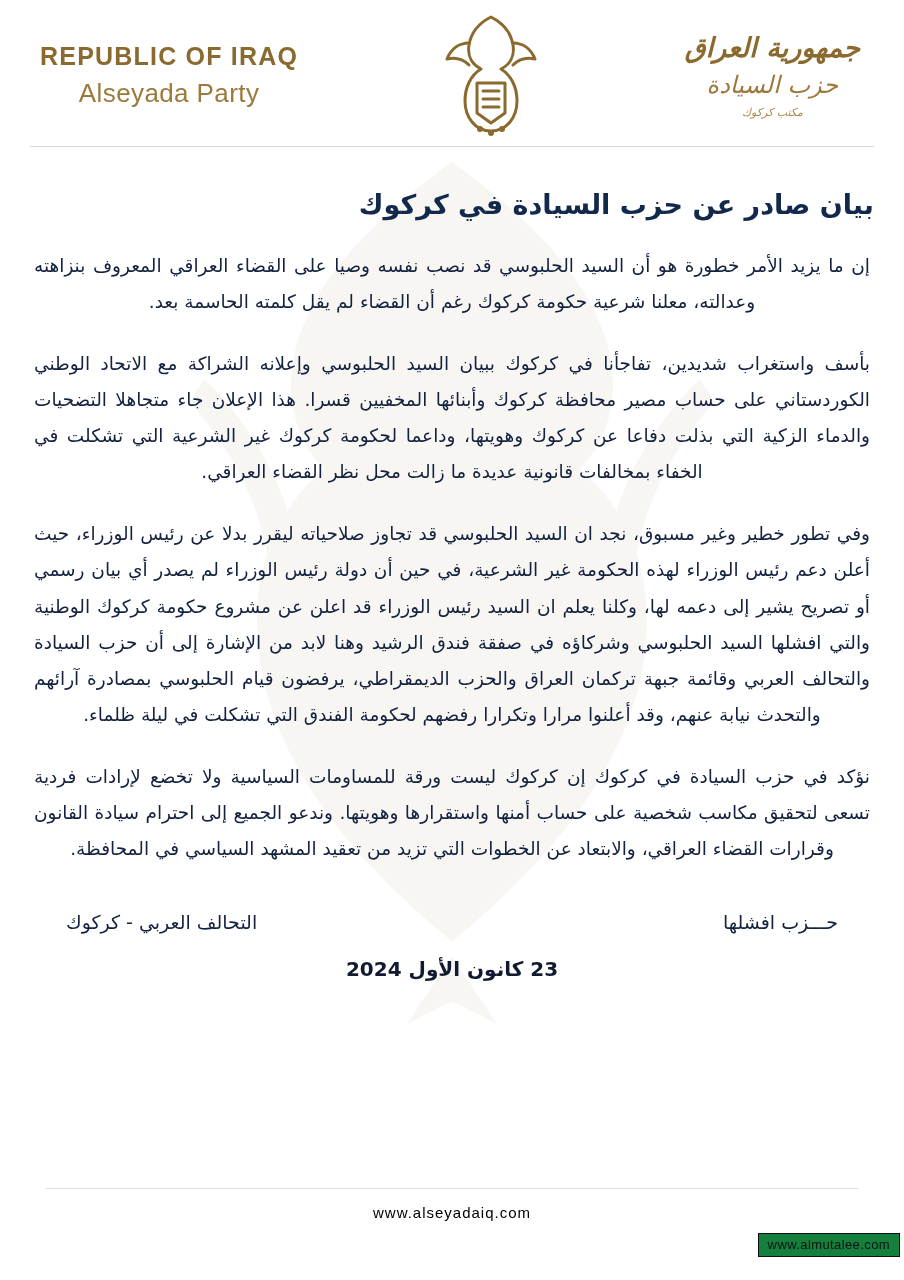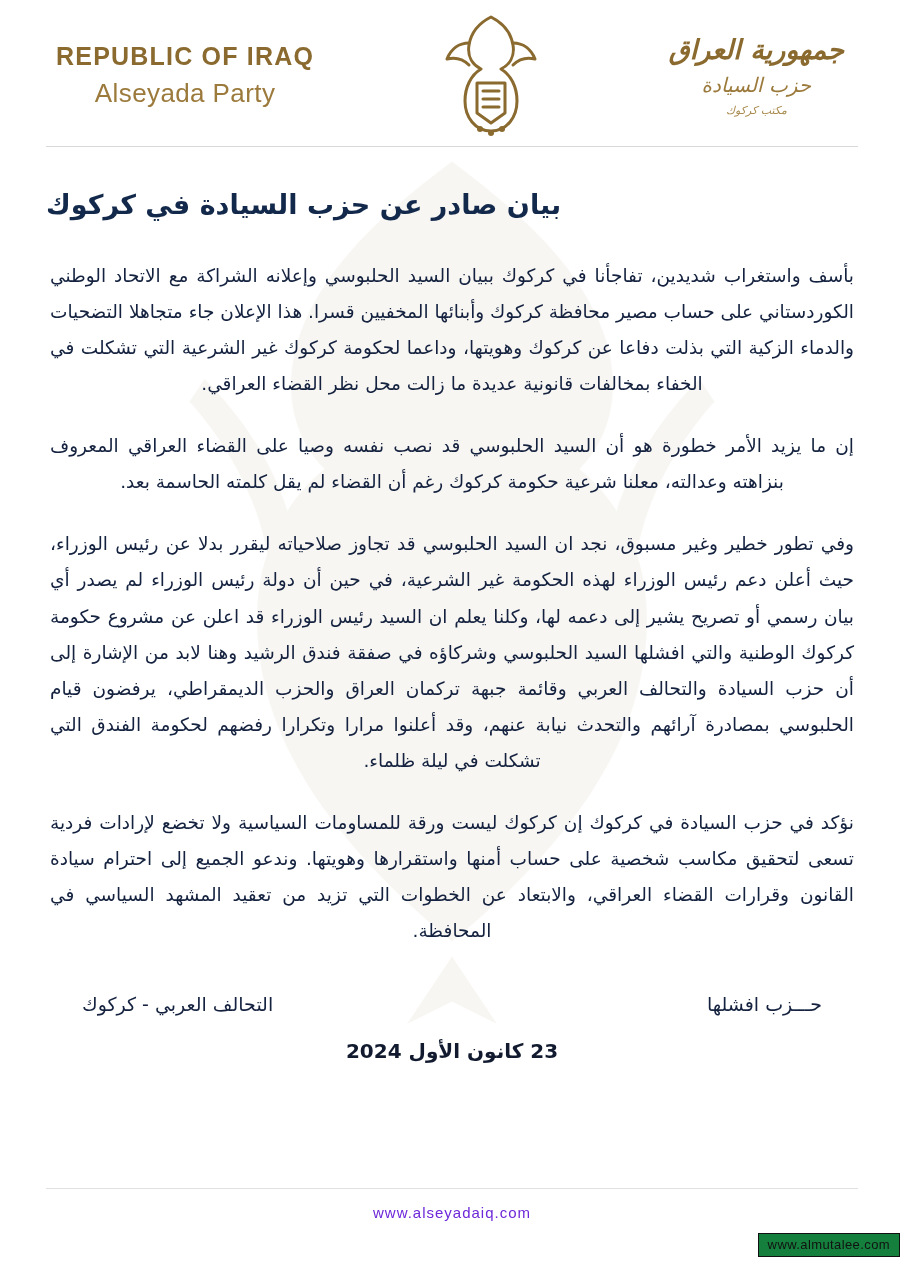--- a/index.html
+++ b/index.html
@@ -27,21 +27,21 @@
     pointer-events: none;
     z-index: 0;
   }
 
   .page {
     position: relative;
     z-index: 1;
     width: 904px;
     height: 1259px;
     box-sizing: border-box;
-    padding: 0 46px;
+    padding: 0 30px;
   }
 
   
   .letterhead {
     display: flex;
     align-items: center;
     justify-content: space-between;
     direction: ltr;
     padding: 28px 4px 18px 4px;
     height: 140px;
@@ -80,45 +80,45 @@
   }
   .lh-right .title-ar {
     font-family: "DejaVu Sans", sans-serif;
     font-size: 27px;
     color: #8a6a2f;
     font-weight: bold;
     line-height: 1.25;
   }
   .lh-right .sub-ar {
     font-family: "DejaVu Sans", sans-serif;
-    font-size: 20px;
+    font-size: 24px;
     color: #9b7a3c;
     margin-top: 6px;
   }
   .lh-right .office-ar {
     font-family: "DejaVu Sans", sans-serif;
     font-size: 11px;
     color: #a98b4e;
     margin-top: 7px;
     letter-spacing: 0.5px;
   }
 
   .rule {
     height: 1px;
     background: #d8d8d8;
     margin: 6px 0 0 0;
   }
 
   
   .doc-title {
-    text-align: left;
+    text-align: right;
     font-size: 27px;
     font-weight: bold;
     color: #13294b;
-    margin: 42px 0 38px 0;
+    margin: 42px 0 28px 0;
     letter-spacing: 0.2px;
   }
 
   .para {
     font-size: 18.5px;
     line-height: 1.95;
     color: #14223f;
     text-align: justify;
     text-align-last: center;
     margin: 0 0 26px 0;
@@ -149,21 +149,21 @@
   .footer {
     position: absolute;
     left: 0;
     right: 0;
     bottom: 38px;
     text-align: center;
   }
   .footer .url {
     font-family: "Liberation Sans", sans-serif;
     font-size: 15px;
-    color: #6d28d9;
+    color: #000000;
     letter-spacing: 1px;
     direction: ltr;
   }
   .footer-rule {
     position: absolute;
     left: 46px;
     right: 46px;
     bottom: 70px;
     height: 1px;
     background: #e0e0e0;
@@ -226,22 +226,22 @@
       <div class="sub-ar">حزب السيادة</div>
       <div class="office-ar">مكتب كركوك</div>
     </div>
 
   </div>
 
   <div class="rule"></div>
 
   <h1 class="doc-title">بيان صادر عن حزب السيادة في كركوك</h1>
 
+  <p class="para">إن ما يزيد الأمر خطورة هو أن السيد الحلبوسي قد نصب نفسه وصيا على القضاء العراقي المعروف بنزاهته وعدالته، معلنا شرعية حكومة كركوك رغم أن القضاء لم يقل كلمته الحاسمة بعد.</p>
   <p class="para">بأسف واستغراب شديدين، تفاجأنا في كركوك ببيان السيد الحلبوسي وإعلانه الشراكة مع الاتحاد الوطني الكوردستاني على حساب مصير محافظة كركوك وأبنائها المخفيين قسرا. هذا الإعلان جاء متجاهلا التضحيات والدماء الزكية التي بذلت دفاعا عن كركوك وهويتها، وداعما لحكومة كركوك غير الشرعية التي تشكلت في الخفاء بمخالفات قانونية عديدة ما زالت محل نظر القضاء العراقي.</p>
-  <p class="para">إن ما يزيد الأمر خطورة هو أن السيد الحلبوسي قد نصب نفسه وصيا على القضاء العراقي المعروف بنزاهته وعدالته، معلنا شرعية حكومة كركوك رغم أن القضاء لم يقل كلمته الحاسمة بعد.</p>
   <p class="para">وفي تطور خطير وغير مسبوق، نجد ان السيد الحلبوسي قد تجاوز صلاحياته ليقرر بدلا عن رئيس الوزراء، حيث أعلن دعم رئيس الوزراء لهذه الحكومة غير الشرعية، في حين أن دولة رئيس الوزراء لم يصدر أي بيان رسمي أو تصريح يشير إلى دعمه لها، وكلنا يعلم ان السيد رئيس الوزراء قد اعلن عن مشروع حكومة كركوك الوطنية والتي افشلها السيد الحلبوسي وشركاؤه في صفقة فندق الرشيد وهنا لابد من الإشارة إلى أن حزب السيادة والتحالف العربي وقائمة جبهة تركمان العراق والحزب الديمقراطي، يرفضون قيام الحلبوسي بمصادرة آرائهم والتحدث نيابة عنهم، وقد أعلنوا مرارا وتكرارا رفضهم لحكومة الفندق التي تشكلت في ليلة ظلماء.</p>
   <p class="para">نؤكد في حزب السيادة في كركوك إن كركوك ليست ورقة للمساومات السياسية ولا تخضع لإرادات فردية تسعى لتحقيق مكاسب شخصية على حساب أمنها واستقرارها وهويتها. وندعو الجميع إلى احترام سيادة القانون وقرارات القضاء العراقي، والابتعاد عن الخطوات التي تزيد من تعقيد المشهد السياسي في المحافظة.</p>
 
   <div class="signatures">
     <div class="sig-item">حـــزب افشلها</div>
     <div class="sig-item">التحالف العربي - كركوك</div>
   </div>
 
   <div class="date-line">23 كانون الأول 2024</div>
 

